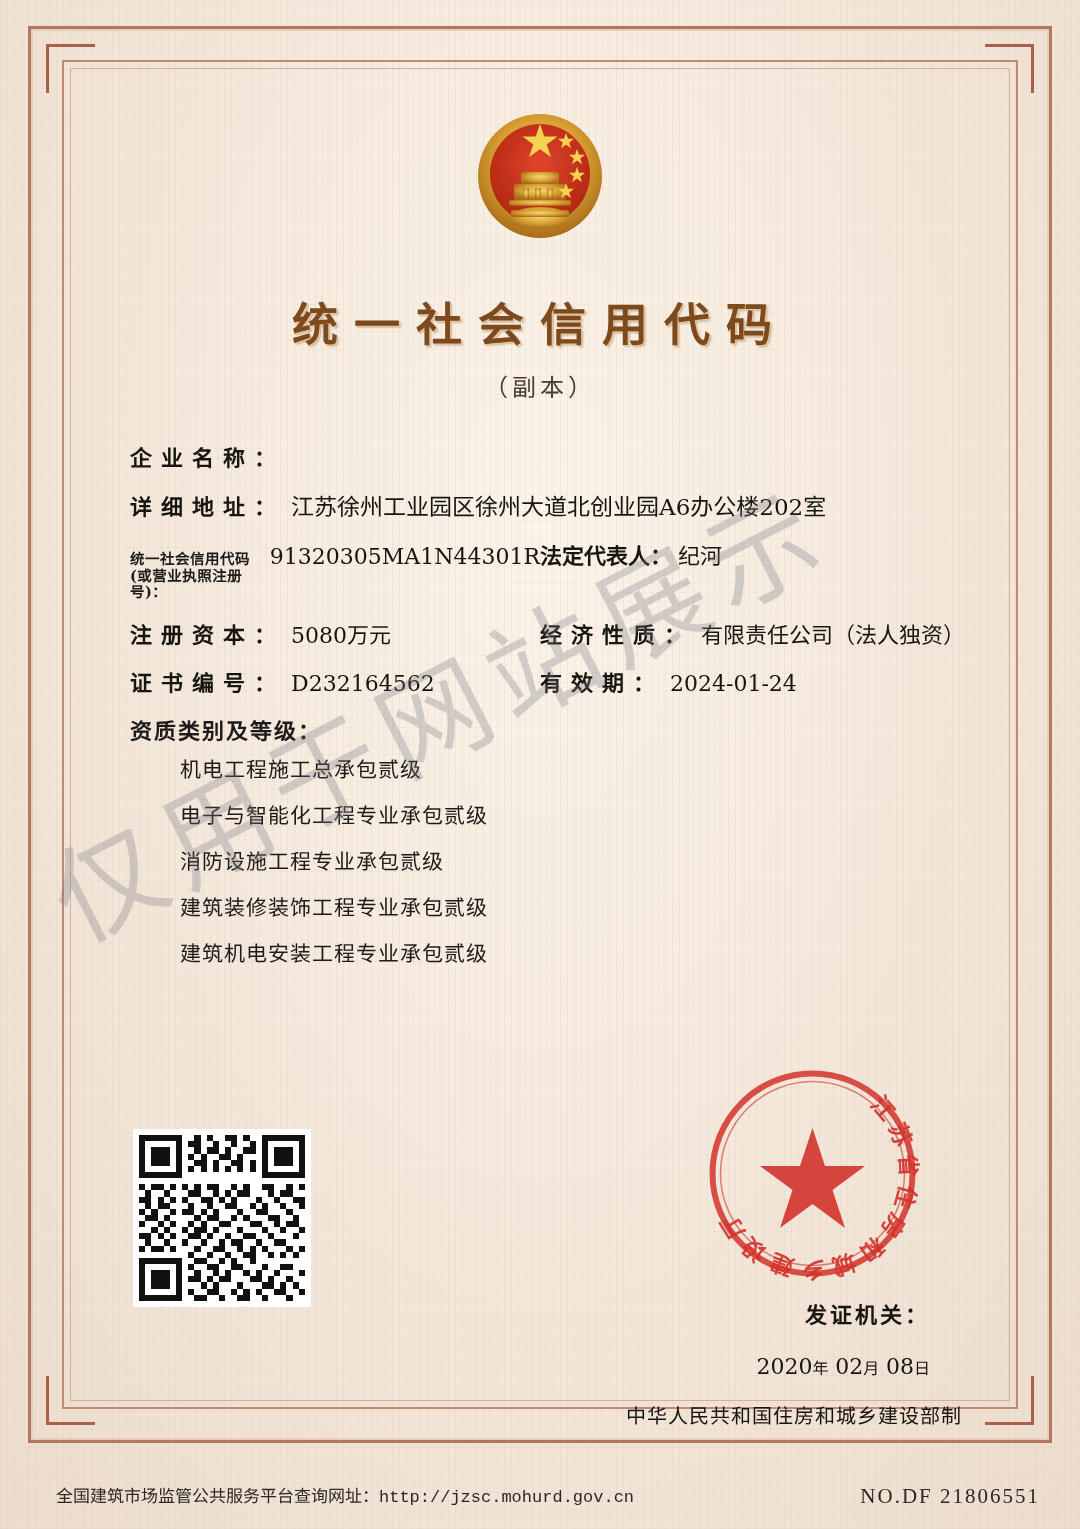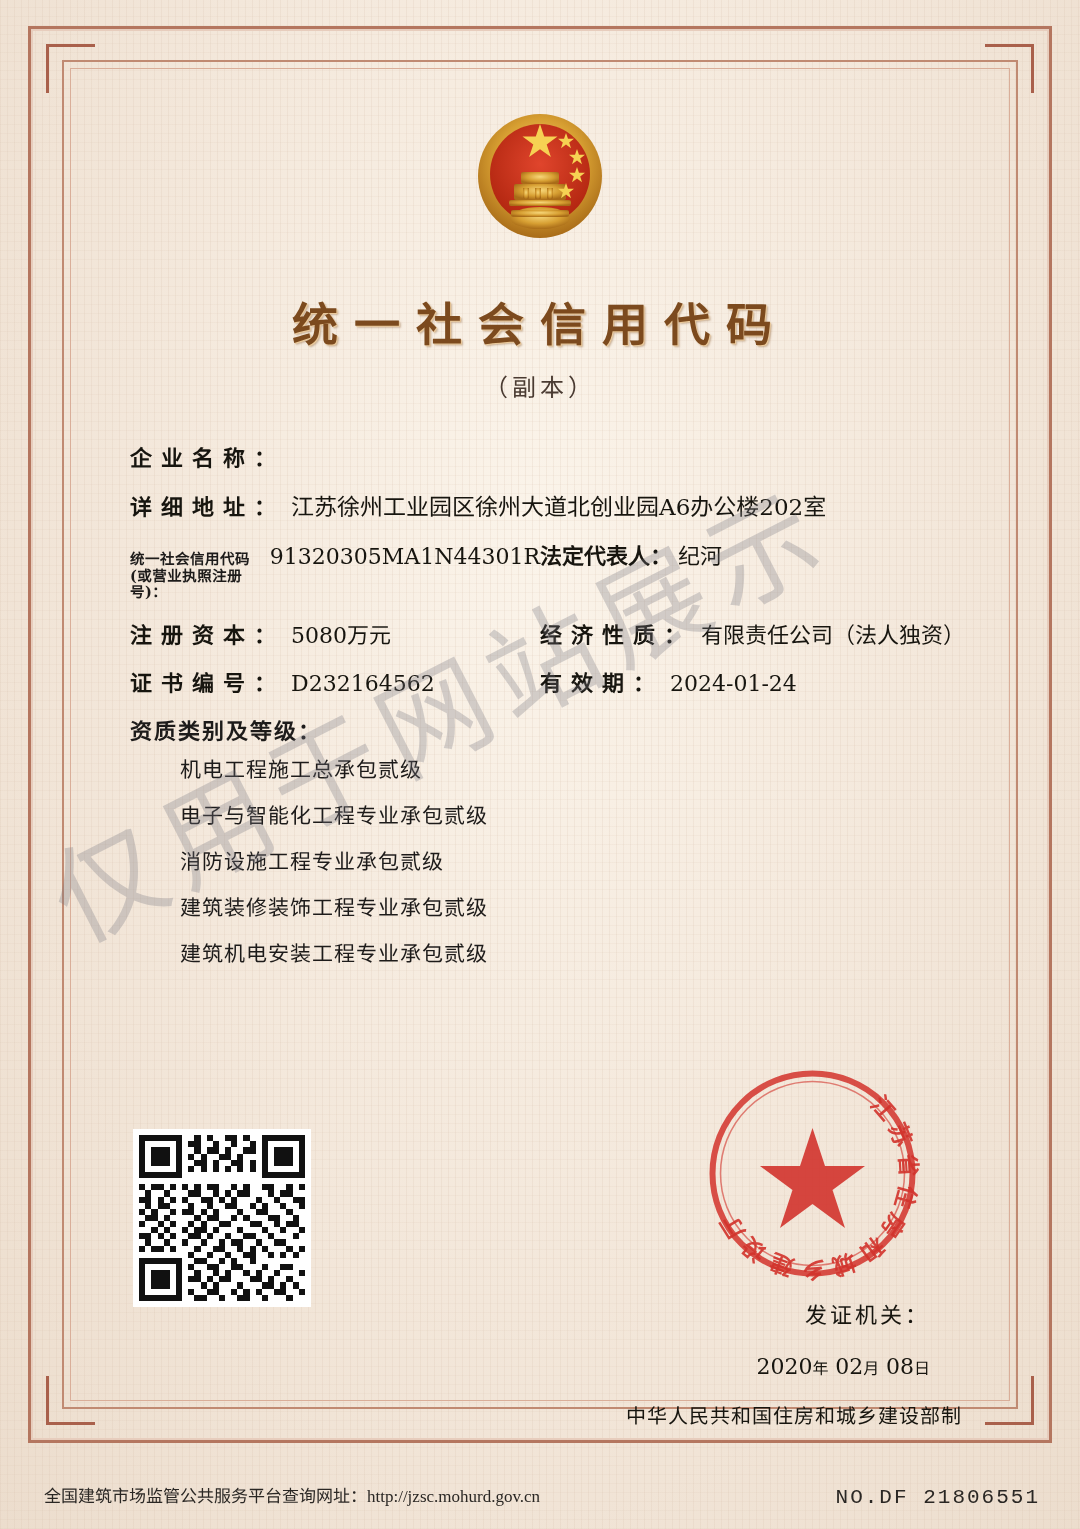--- a/index.html
+++ b/index.html
@@ -119,44 +119,44 @@
     background:#fff;
   }
   
   .seal{
     position:absolute;right:150px;bottom:238px;width:235px;height:235px;
   }
   
   .issuer{
     position:absolute;right:150px;bottom:200px;
     font-family:"DejaVu Serif","Liberation Serif",serif;
-    font-size:22px;font-weight:normal;color:#17150f;letter-spacing:3px;
+    font-size:22px;font-weight:bold;color:#17150f;letter-spacing:3px;
     white-space:nowrap;
   }
   .issue-date{
     position:absolute;right:150px;bottom:150px;
     font-family:"DejaVu Serif","Liberation Serif",serif;
     font-size:21px;color:#17150f;white-space:nowrap;
   }
   .issue-date .num{font-size:22px;}
   .issue-date .cn{font-size:16px;}
   .maker{
     position:absolute;right:118px;bottom:100px;
     font-family:"DejaVu Serif","Liberation Serif",serif;
     font-size:20px;color:#17150f;letter-spacing:1px;white-space:nowrap;
   }
   
   .footer-left{
-    position:absolute;left:44px;bottom:22px;
-    font-family:Liberation Serif, serif;
+    position:absolute;left:56px;bottom:22px;
+    font-family:Liberation Mono, monospace;
     font-size:17px;color:#2a2724;white-space:nowrap;
   }
   .footer-right{
     position:absolute;right:40px;bottom:20px;
-    font-family:Liberation Mono, monospace;
+    font-family:Liberation Serif, serif;
     font-size:21px;color:#2a2724;letter-spacing:2px;white-space:nowrap;
   }
 </style>
 </head>
 <body>
 
 <div class="paper"></div>
 <div class="band"></div>
 <div class="outer-frame"></div>
 <div class="inner-frame"></div>

